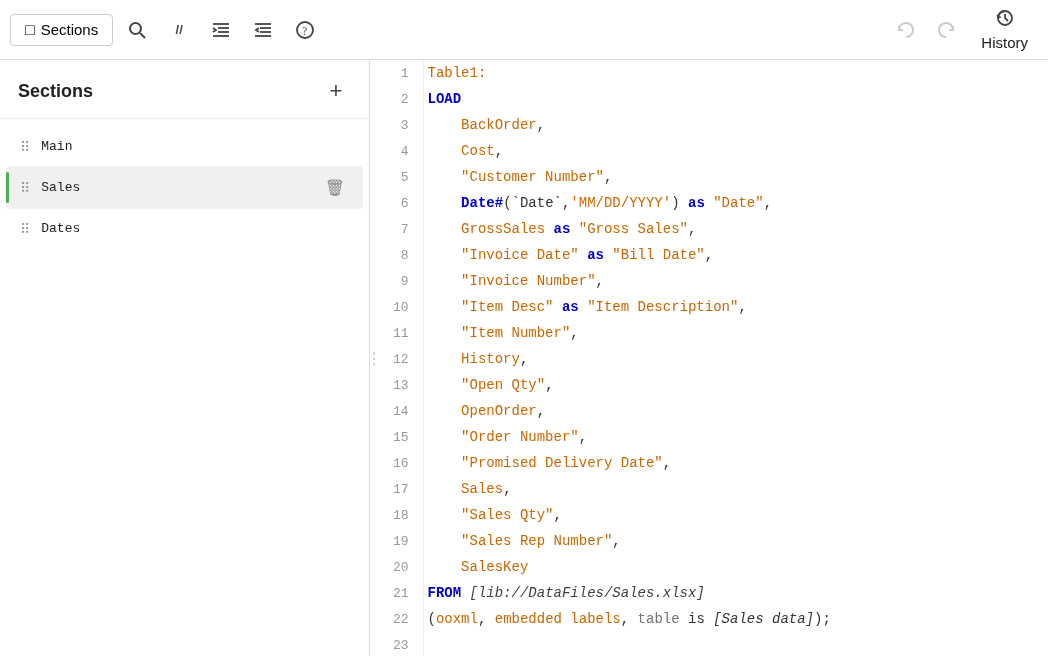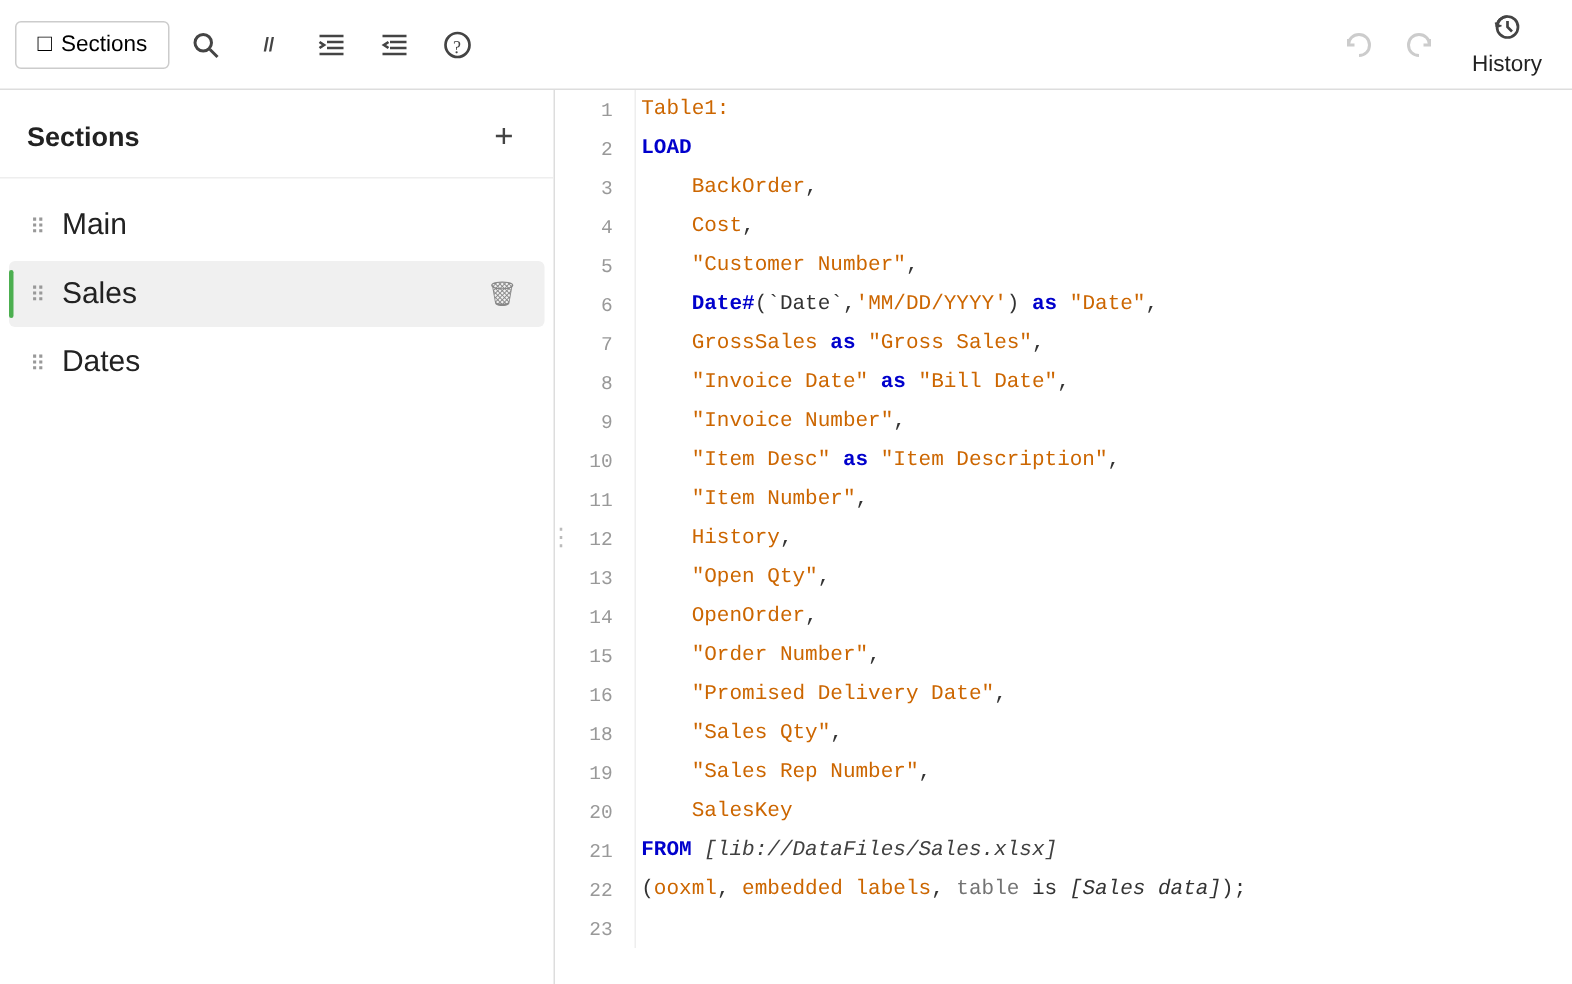--- a/index.html
+++ b/index.html
@@ -84,21 +84,21 @@
       content: '';
       position: absolute; left: 0; top: 6px; bottom: 6px;
       width: 3px; background: #4CAF50; border-radius: 2px;
     }
 
     .drag-dots {
       color: #999; font-size: 14px; margin-right: 10px;
       letter-spacing: 1px; line-height: 1;
     }
 
-    .item-label { font-size: 20px; color: #222; flex: 1; }
+    .item-label { font-size: 13px; color: #222; flex: 1; font-family: Liberation Mono, monospace; }
     .item-delete {
       opacity: 0; border: none; background: none; cursor: pointer;
       color: #888; font-size: 16px; padding: 2px 4px;
     }
     .sidebar-item:hover .item-delete,
     .sidebar-item.active .item-delete { opacity: 1; }
 
     
     .resize-handle {
       width: 8px; background: transparent; cursor: col-resize;
@@ -304,20 +304,24 @@
         </tr>
         <tr>
           <td class="line-num">15</td>
           <td class="code-line">    <span style="color:#cc6600;">"Order Number"</span><span style="color:#333;">,</span></td>
         </tr>
         <tr>
           <td class="line-num">16</td>
           <td class="code-line">    <span style="color:#cc6600;">"Promised Delivery Date"</span><span style="color:#333;">,</span></td>
         </tr>
         <tr>
+          <td class="line-num">17</td>
+          <td class="code-line">    <span style="color:#cc6600;">Sales</span><span style="color:#333;">,</span></td>
+        </tr>
+        <tr>
           <td class="line-num">18</td>
           <td class="code-line">    <span style="color:#cc6600;">"Sales Qty"</span><span style="color:#333;">,</span></td>
         </tr>
         <tr>
           <td class="line-num">19</td>
           <td class="code-line">    <span style="color:#cc6600;">"Sales Rep Number"</span><span style="color:#333;">,</span></td>
         </tr>
         <tr>
           <td class="line-num">20</td>
           <td class="code-line">    <span style="color:#cc6600;">SalesKey</span></td>

